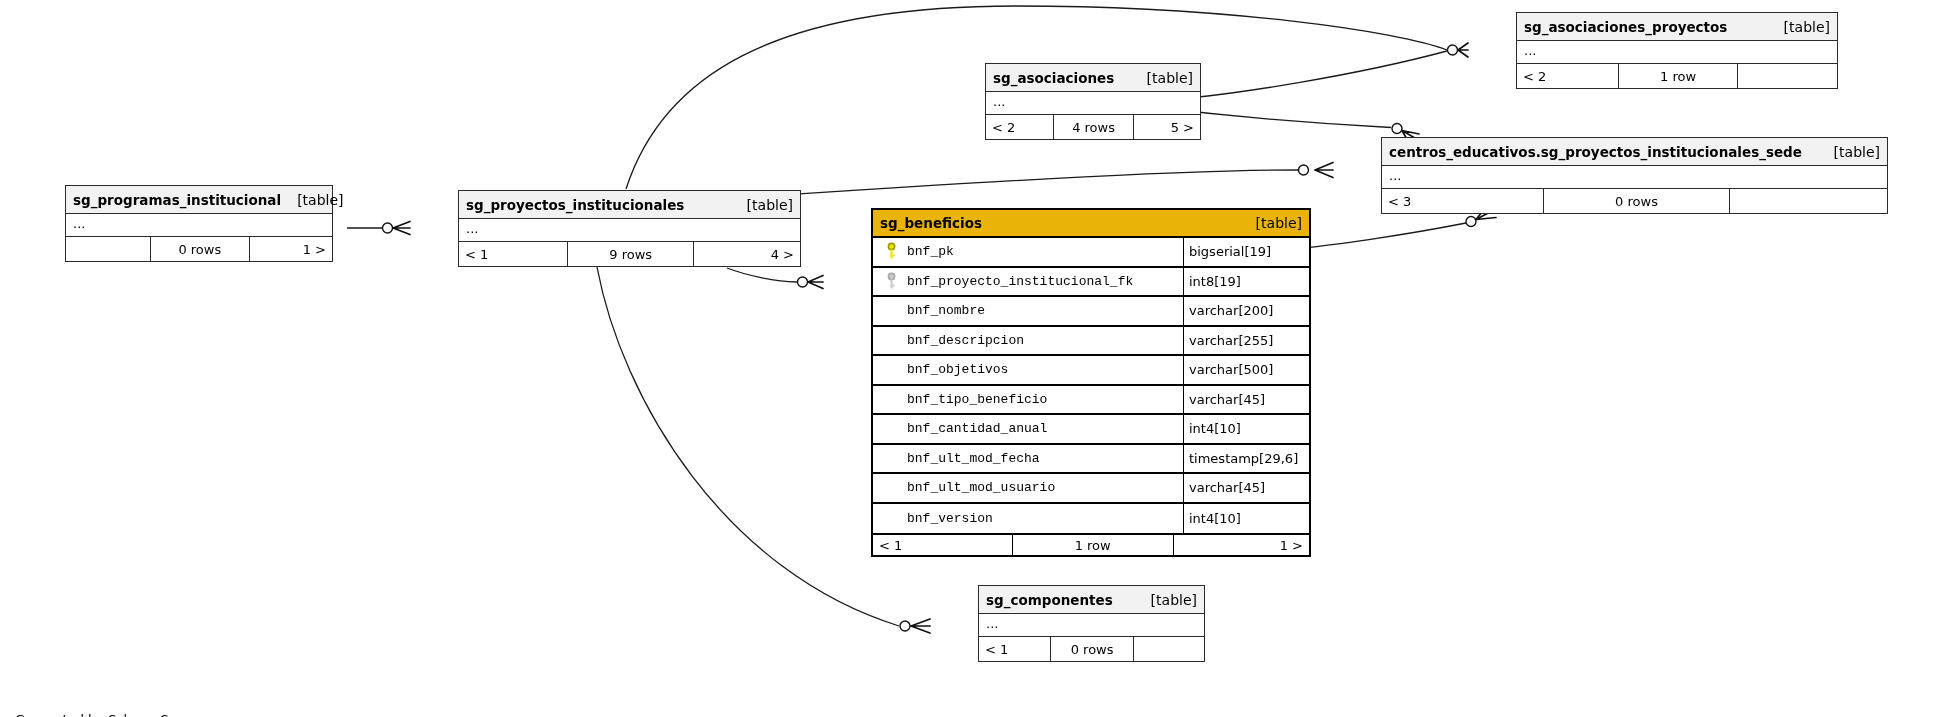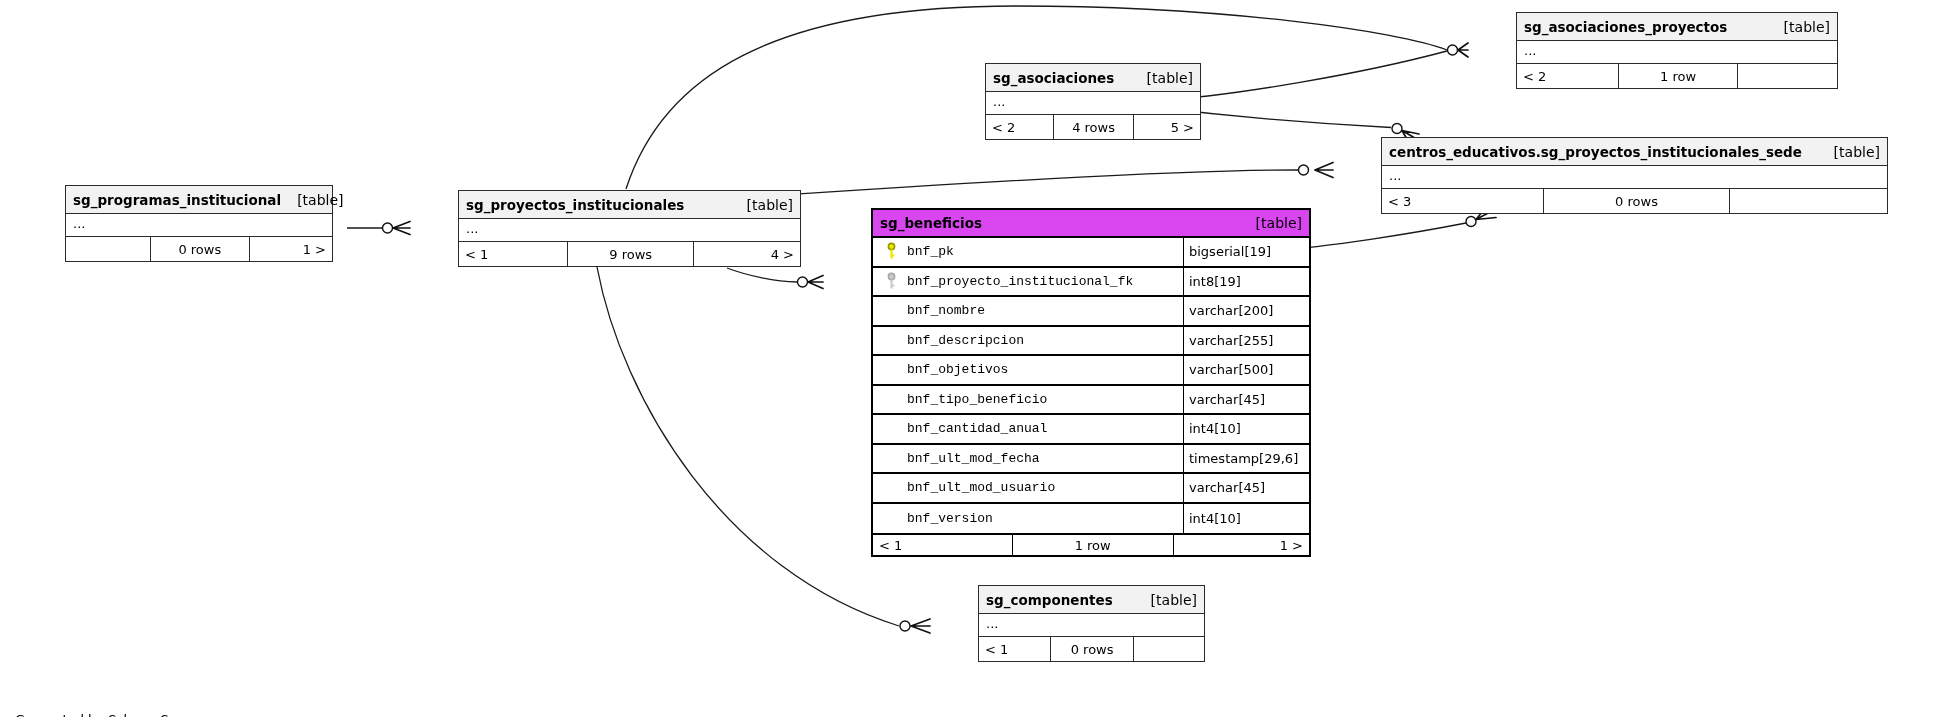--- a/index.html
+++ b/index.html
@@ -19,21 +19,21 @@
   .tbl .hdr .tag{font-size:14px;padding-left:16px;white-space:nowrap;}
   .tbl .ell{height:23px;box-sizing:border-box;border-bottom:1px solid #2b2b2b;padding:2px 7px 0 7px;line-height:16px;}
   .tbl .foot{display:flex;height:24px;box-sizing:border-box;align-items:center;}
   .tbl .foot .fc{box-sizing:border-box;height:100%;display:flex;align-items:center;padding:0 6px;}
   .tbl .foot .fc.c1{width:32%;border-right:1px solid #2b2b2b;justify-content:flex-start;}
   .tbl .foot .fc.c2{width:37%;border-right:1px solid #2b2b2b;justify-content:center;}
   .tbl .foot .fc.c3{width:31%;justify-content:flex-end;}
 
   
   .tbl.main{border:2.5px solid #000;}
-  .tbl.main .hdr{height:28px;border-bottom:2px solid #000;background:#d946ef;}
+  .tbl.main .hdr{height:28px;border-bottom:2px solid #000;background:#eab308;}
   .tbl.main .crow{display:flex;align-items:center;height:29.5px;box-sizing:border-box;border-bottom:2px solid #000;}
   .tbl.main .crow:last-of-type{border-bottom:none;}
   .tbl.main .keyslot{width:20px;display:flex;justify-content:center;align-items:center;padding-left:8px;}
   .tbl.main .cname{margin-left:6px;white-space:nowrap;overflow:hidden;flex:0 0 276px;font-family:Liberation Mono, monospace;}
   .tbl.main .ctype{border-left:1.5px solid #000;height:100%;display:flex;align-items:center;
     padding-left:5px;flex:1;white-space:nowrap;}
   .tbl.main .foot{border-top:2px solid #000;height:22px;}
   .tbl.main .foot .fc.c1{border-right:1.5px solid #000;}
   .tbl.main .foot .fc.c2{border-right:1.5px solid #000;}
 

